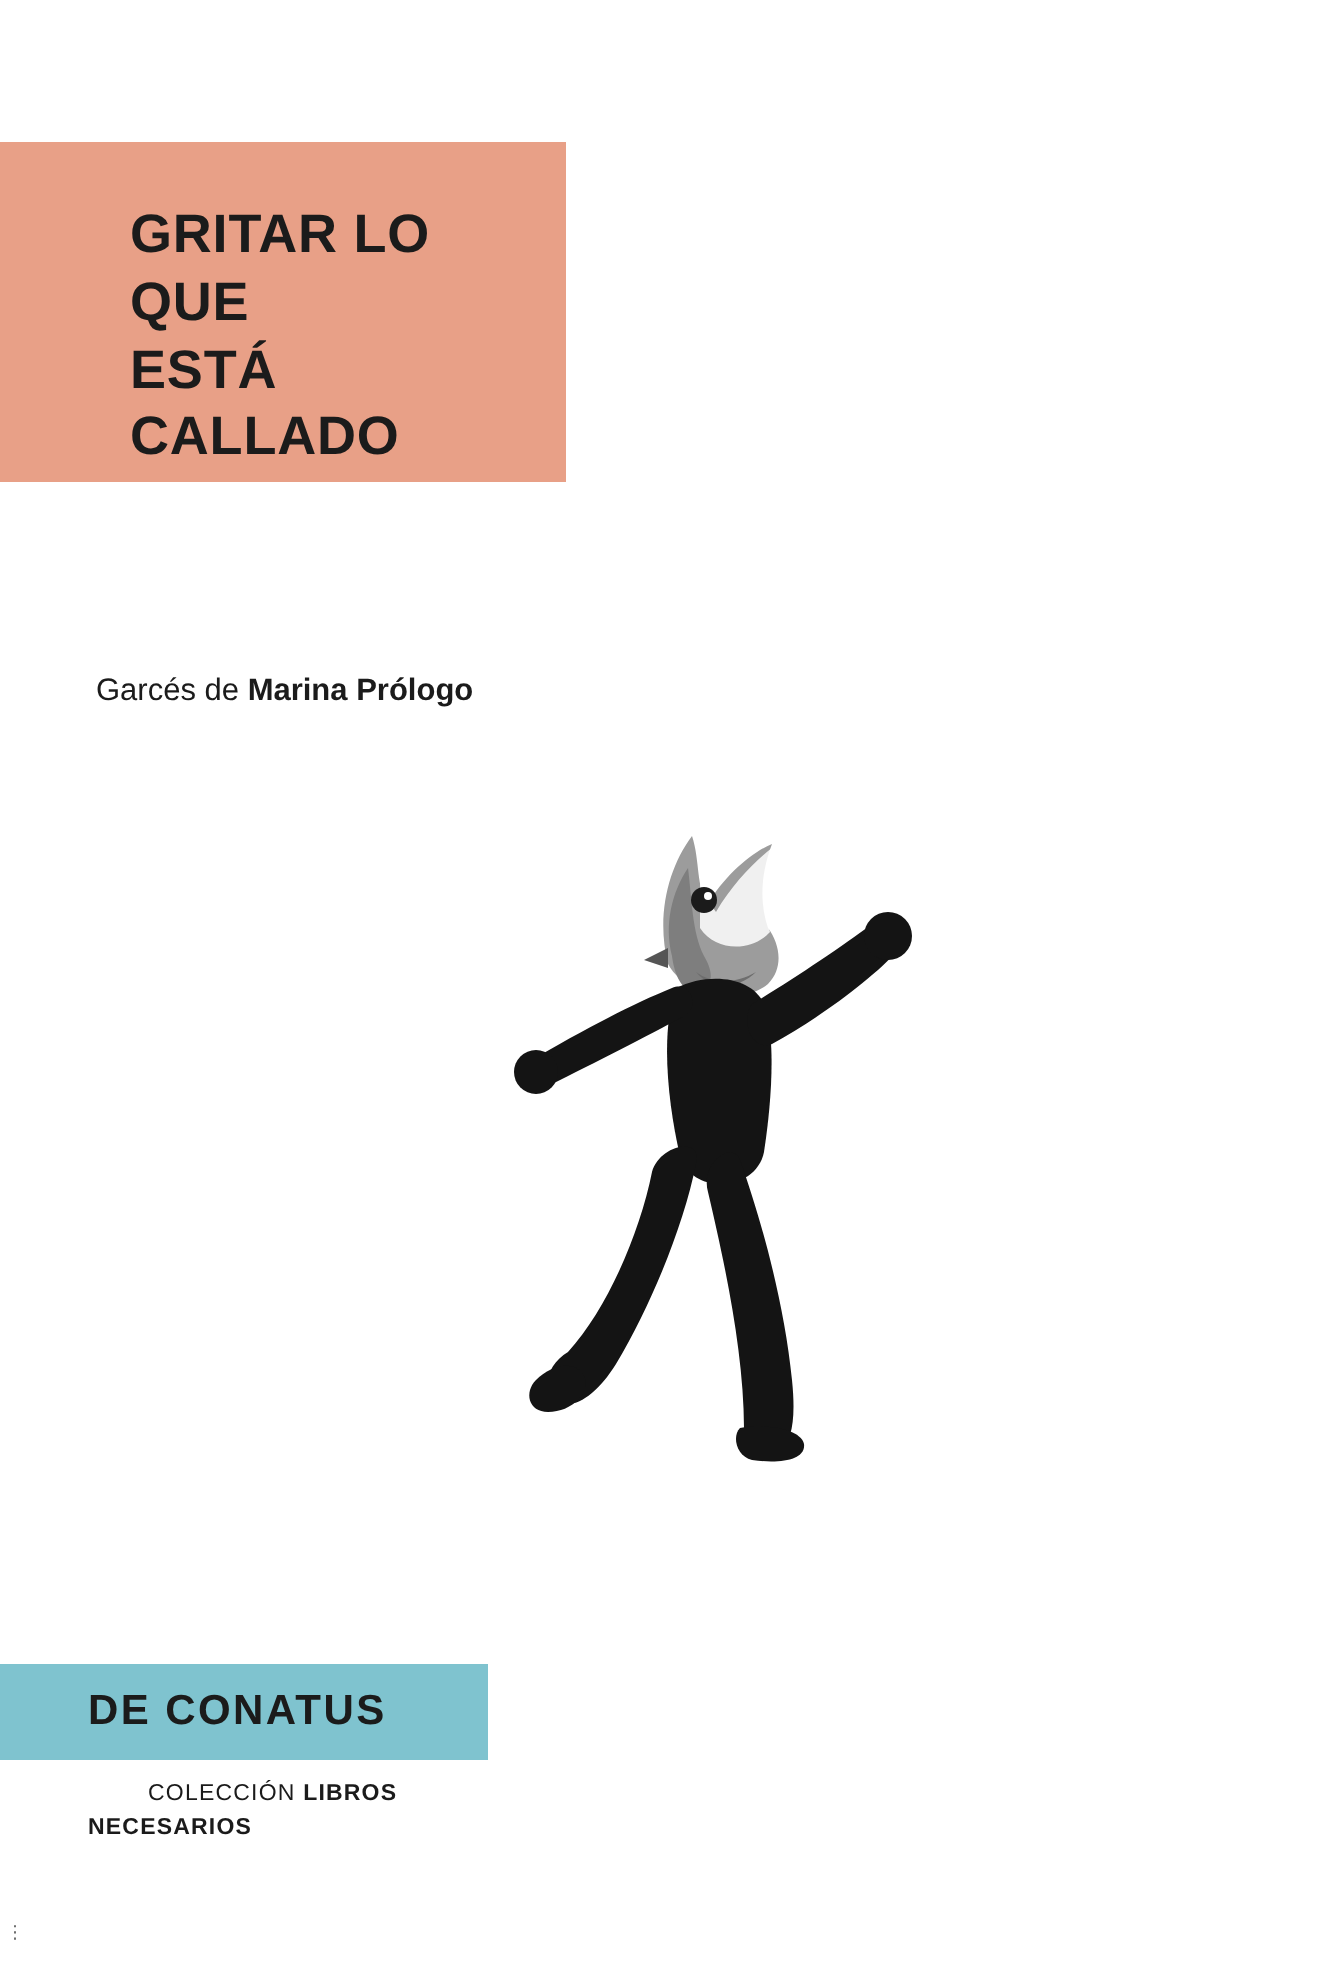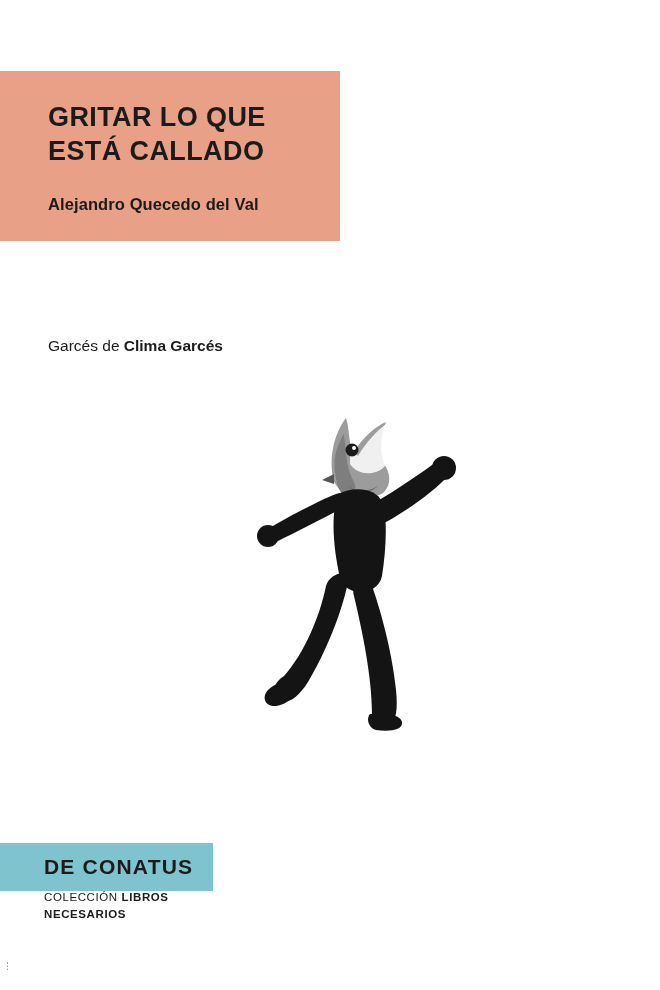--- a/index.html
+++ b/index.html
@@ -22,25 +22,25 @@
     width: 660px;
     height: 990px;
     background: #ffffff;
   }
 
   
   .title-block {
     position: absolute;
     left: 0;
     top: 71px;
-    width: 340px;
+    width: 283px;
     height: 170px;
     background: #e8a087;
     box-sizing: border-box;
-    padding: 30px 28px 0 48px;
+    padding: 30px 28px 0 65px;
   }
   .book-title {
     margin: 0;
     font-size: 27px;
     line-height: 1.25;
     font-weight: bold;
     letter-spacing: 0.4px;
     color: #1b1b1b;
     text-transform: uppercase;
     font-family: "Liberation Sans", sans-serif;
@@ -90,48 +90,48 @@
   }
   .illustration svg {
     display: block;
   }
 
   
   .publisher-band {
     position: absolute;
     left: 0;
     top: 832px;
-    width: 213px;
+    width: 244px;
     height: 48px;
     background: #7fc3cf;
     display: flex;
     align-items: center;
     padding-left: 44px;
     box-sizing: border-box;
-    margin-top: 11px;
   }
   .publisher-name {
     font-size: 21px;
     font-weight: bold;
     letter-spacing: 1.2px;
     color: #1b1b1b;
     font-family: "Liberation Sans", sans-serif;
   }
 
   .collection {
     position: absolute;
     left: 44px;
     top: 889px;
     font-size: 11.5px;
     letter-spacing: 0.6px;
     color: #1b1b1b;
     line-height: 1.45;
   }
   .collection .collection-label {
     font-weight: normal;
+    margin-left: 30px;
   }
   .collection .collection-name {
     font-weight: bold;
     white-space: pre-line;
     display: inline;
   }
 
   .edge-mark {
     position: absolute;
     left: 3px;
@@ -144,26 +144,25 @@
   }
 </style>
 </head>
 <body>
 
 <div id="cover">
 
   <div class="title-block">
     <h1 class="book-title">GRITAR LO QUE
 ESTÁ CALLADO</h1>
-    <div class="book-author">Alejandro Quecedo del Val</div>
   </div>
 
 
   <div class="prologue">
-    <span>Garcés de </span><span class="prologue-name">Clima Garcés</span>
+    <span>Garcés de </span><span class="prologue-name">Marina Prólogo</span>
   </div>
 
   <div class="illustration">
     <svg width="250" height="370" viewBox="0 0 250 370" xmlns="http://www.w3.org/2000/svg" aria-hidden="true">
 
       <g>
         <path d="M104 92 C 98 68, 104 44, 116 28 C 120 40, 118 54, 124 62 C 132 48, 146 36, 156 32 C 150 48, 150 62, 154 74 C 160 82, 162 94, 154 102 C 142 112, 114 110, 104 92 Z" fill="#9c9c9c"></path>
         <path d="M120 34 C 124 46, 122 58, 128 66 C 136 52, 148 40, 156 34 C 151 50, 151 64, 155 76 C 146 86, 128 86, 120 74 Z" fill="#ffffff" opacity="0.85"></path>
         <path d="M106 88 C 102 72, 106 56, 114 44 C 116 60, 116 76, 122 88 C 128 98, 126 106, 116 106 C 110 104, 107 96, 106 88 Z" fill="#7e7e7e"></path>
         <circle cx="122" cy="60" r="6.5" fill="#1b1b1b"></circle>

